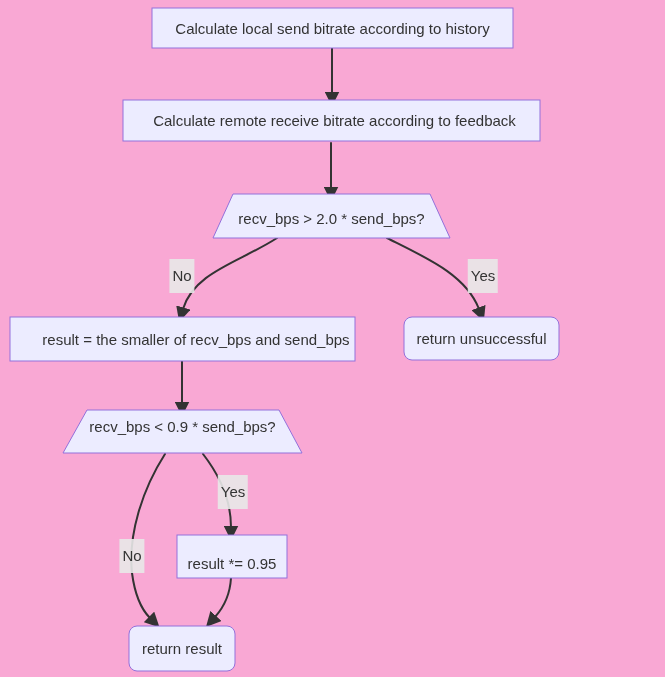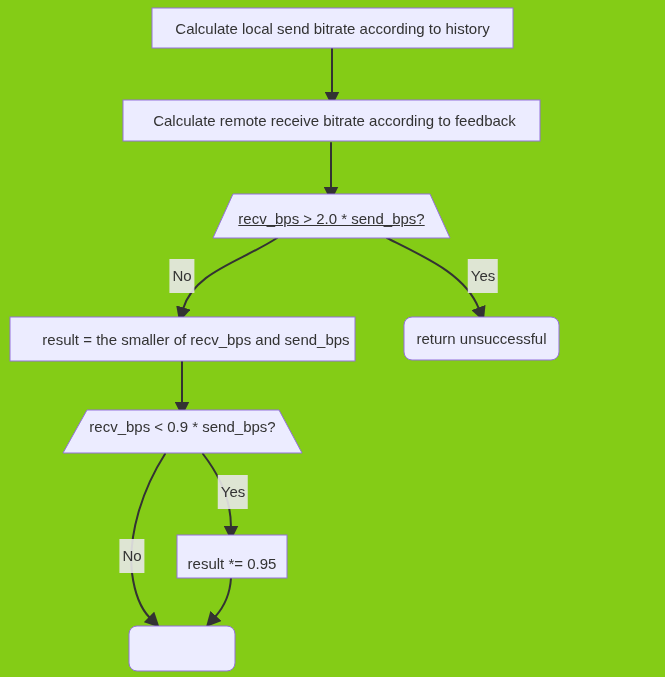--- a/index.html
+++ b/index.html
@@ -4,21 +4,21 @@
 <style>
   html, body { margin: 0; padding: 0; }
   body {
     font-family: "Liberation Sans", "DejaVu Sans", sans-serif;
     background: #ffffff;
   }
   .canvas {
     position: relative;
     width: 665px;
     height: 677px;
-    background: #84cc16;
+    background: #f9a8d4;
     overflow: hidden;
   }
   .canvas svg { position: absolute; left: 0; top: 0; }
   .node-label {
     position: absolute;
     display: flex;
     align-items: center;
     justify-content: center;
     text-align: center;
     font-size: 15px;
@@ -67,24 +67,25 @@
       <rect x="10" y="317" width="345" height="44"></rect>
       <rect x="404" y="317" width="155" height="43" rx="8" ry="8"></rect>
       <polygon points="87,410 279,410 302,453 63,453"></polygon>
       <rect x="177" y="535" width="110" height="43"></rect>
       <rect x="129" y="626" width="106" height="45" rx="8" ry="8"></rect>
     </g>
   </svg>
 
   <div class="node-label" style="left:152px; top:8px;   width:361px; height:40px;">Calculate local send bitrate according to history</div>
   <div class="node-label" style="left:126px; top:100px; width:417px; height:41px;">Calculate remote receive bitrate according to feedback</div>
-  <div class="node-label" style="left:213px; top:194px; width:237px; height:48px;text-decoration:underline;">recv_bps &gt; 2.0 * send_bps?</div>
+  <div class="node-label" style="left:213px; top:194px; width:237px; height:48px;">recv_bps &gt; 2.0 * send_bps?</div>
   <div class="node-label" style="left:10px;  top:317px; width:372px; height:44px;border-radius:15px;">result = the smaller of recv_bps and send_bps</div>
   <div class="node-label" style="left:404px; top:317px; width:155px; height:43px;text-align:right;">return unsuccessful</div>
   <div class="node-label" style="left:63px;  top:410px; width:239px; height:33px;">recv_bps &lt; 0.9 * send_bps?</div>
   <div class="node-label" style="left:177px; top:535px; width:110px; height:43px;margin-top:7px;">result *= 0.95</div>
+  <div class="node-label" style="left:129px; top:626px; width:106px; height:45px;">return result</div>
 
   <div class="edge-label" style="left:182px; top:276px;">No</div>
   <div class="edge-label" style="left:483px; top:276px;">Yes</div>
   <div class="edge-label" style="left:233px; top:492px;">Yes</div>
   <div class="edge-label" style="left:132px; top:556px;">No</div>
 
 </div>
 
 </body></html>

